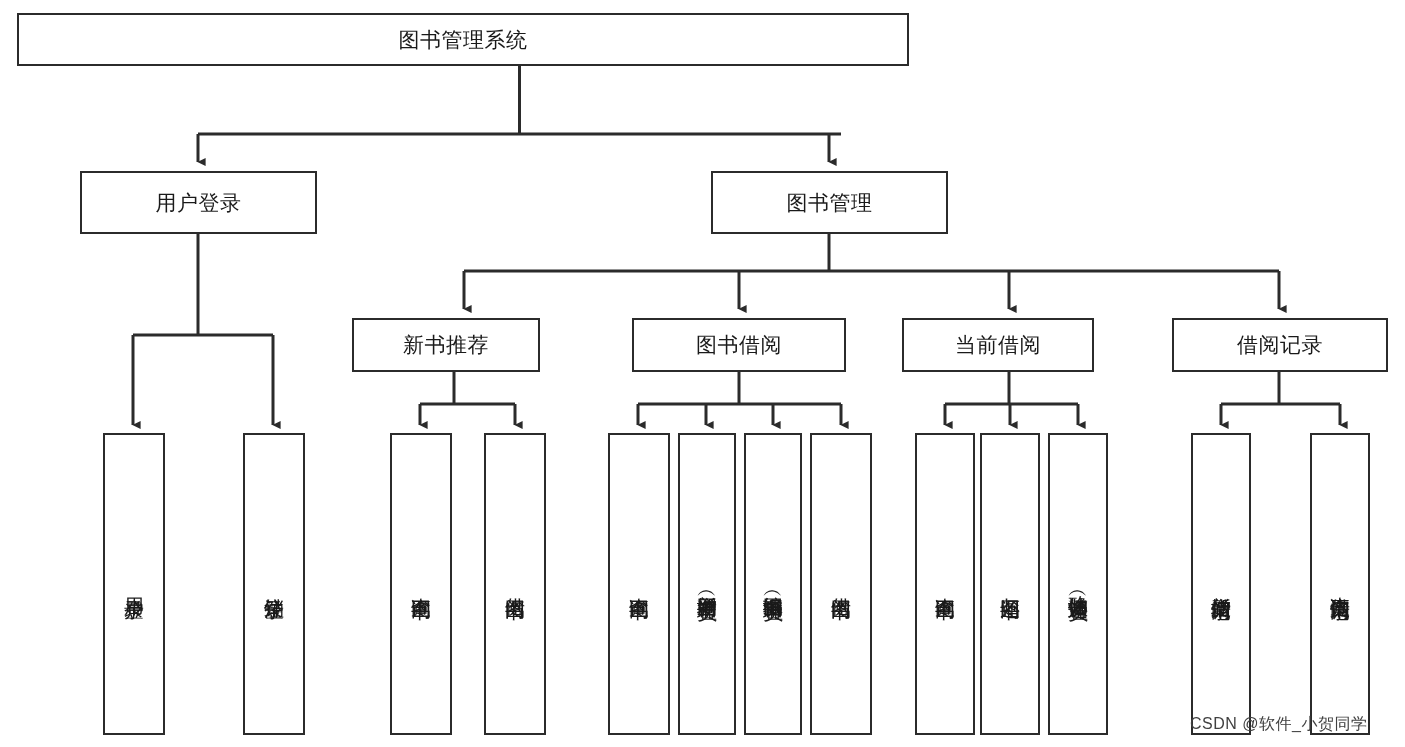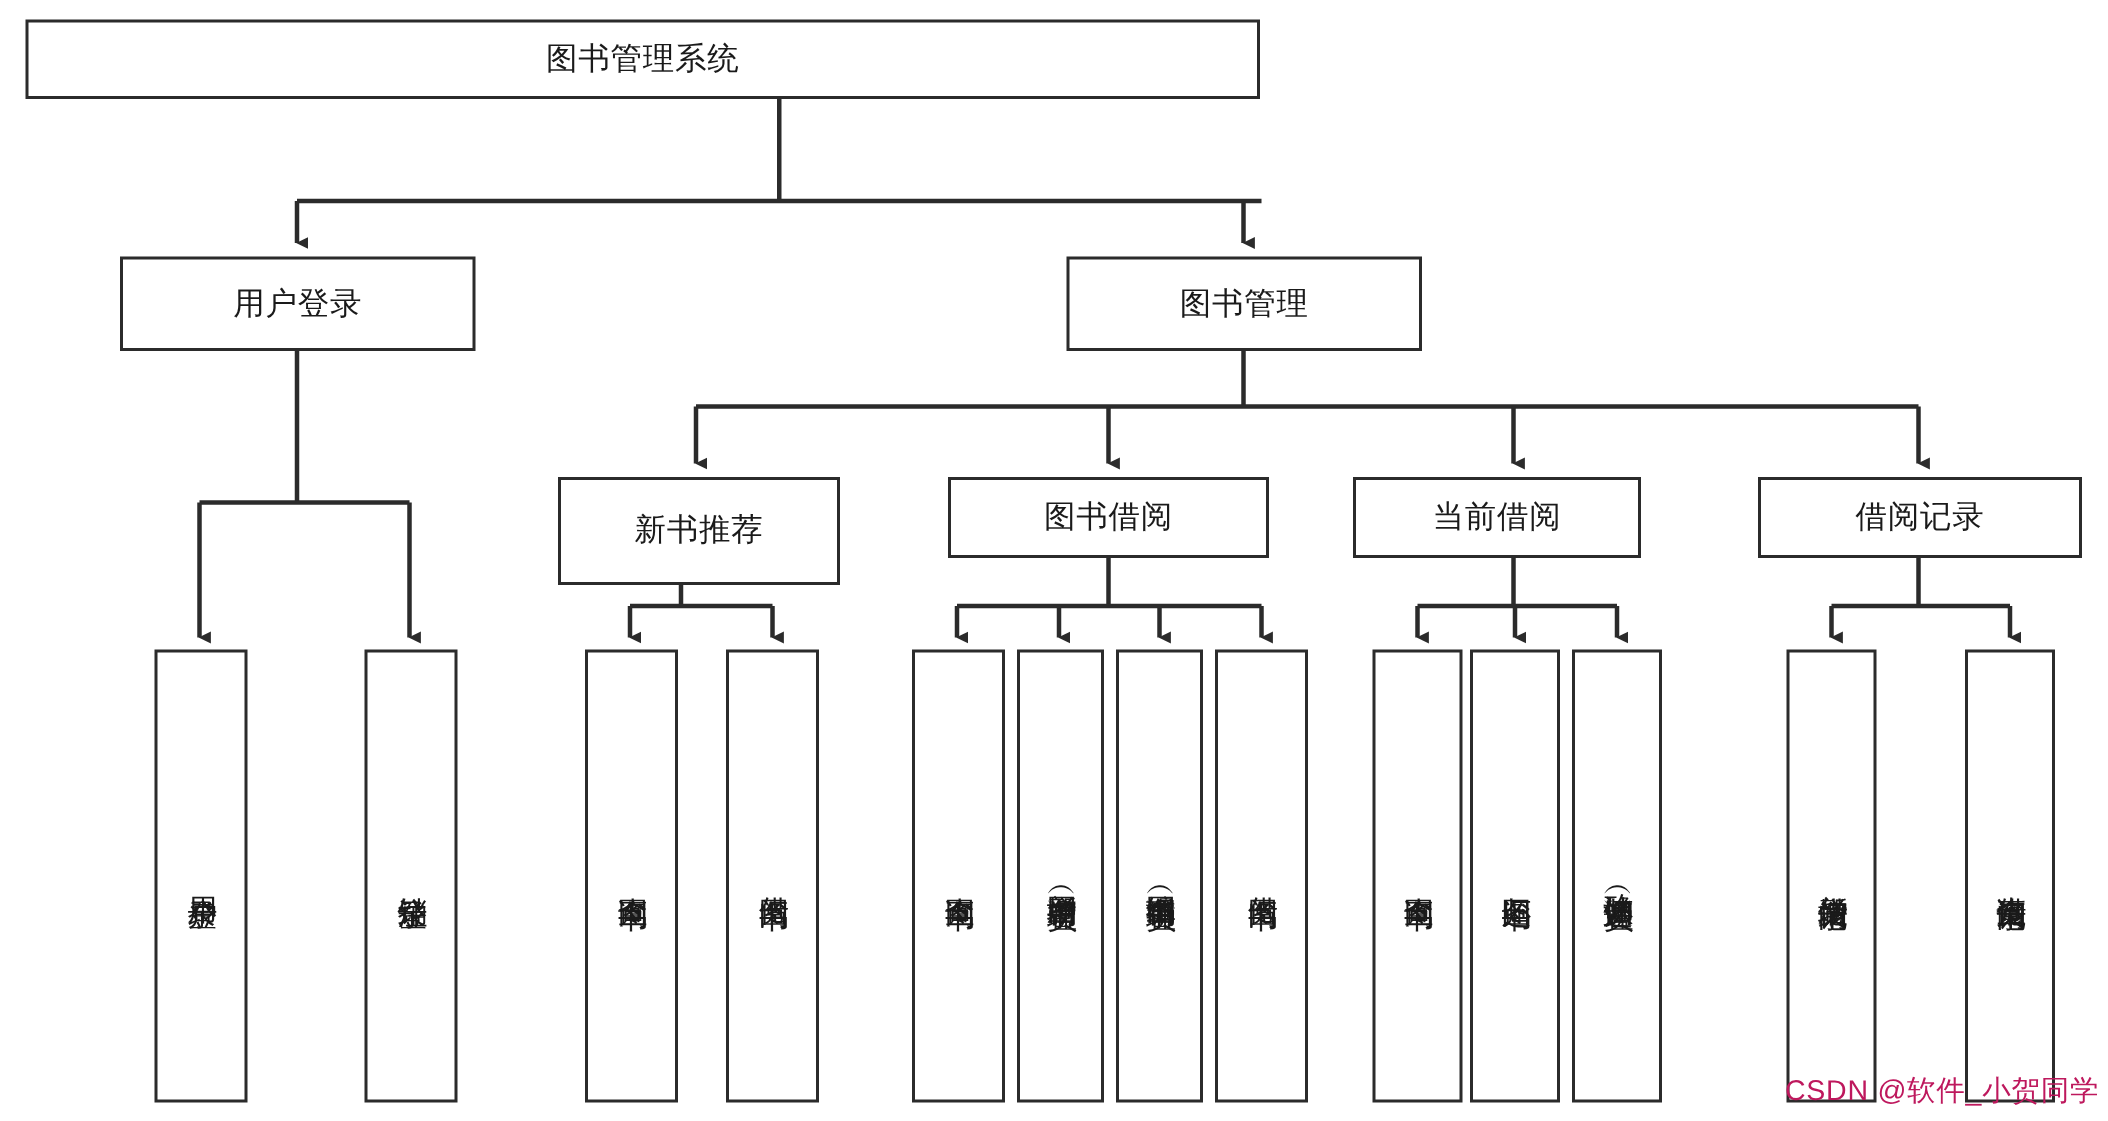--- a/index.html
+++ b/index.html
@@ -56,22 +56,22 @@
   #edges {
     position: absolute;
     left: 0;
     top: 0;
     width: 1405px;
     height: 747px;
     pointer-events: none;
   }
   .watermark {
     position: absolute;
-    font-size: 19px;
-    color: #be185d;
+    font-size: 16px;
+    color: #404040;
     white-space: nowrap;
     letter-spacing: 0.5px;
   }
 </style>
 </head>
 <body>
 
 <div id="canvas">
 
   <svg id="edges" viewBox="0 0 1405 747">
@@ -117,32 +117,32 @@
       <path d="M1010,404 L1010,425" marker-end="url(#arrow)"></path>
       <path d="M1078,404 L1078,425" marker-end="url(#arrow)"></path>
 
       <path d="M1279,372 L1279,404"></path>
       <path d="M1221,404 L1340,404"></path>
       <path d="M1221,404 L1221,425" marker-end="url(#arrow)"></path>
       <path d="M1340,404 L1340,425" marker-end="url(#arrow)"></path>
     </g>
   </svg>
 
-  <div class="node horiz" style="left:17px; top:13px; width:823px; height:53px;">
+  <div class="node horiz" style="left:17px; top:13px; width:892px; height:53px;">
     <span class="label">图书管理系统</span>
   </div>
 
   <div class="node horiz" style="left:80px; top:171px; width:237px; height:63px;">
     <span class="label">用户登录</span>
   </div>
   <div class="node horiz" style="left:711px; top:171px; width:237px; height:63px;align-items:center;">
     <span class="label">图书管理</span>
   </div>
 
-  <div class="node horiz" style="left:372px; top:318px; width:188px; height:72px;">
+  <div class="node horiz" style="left:352px; top:318px; width:188px; height:54px;">
     <span class="label">新书推荐</span>
   </div>
   <div class="node horiz" style="left:632px; top:318px; width:214px; height:54px;justify-content:center;">
     <span class="label">图书借阅</span>
   </div>
   <div class="node horiz" style="left:902px; top:318px; width:192px; height:54px;">
     <span class="label">当前借阅</span>
   </div>
   <div class="node horiz" style="left:1172px; top:318px; width:216px; height:54px;">
     <span class="label">借阅记录</span>

